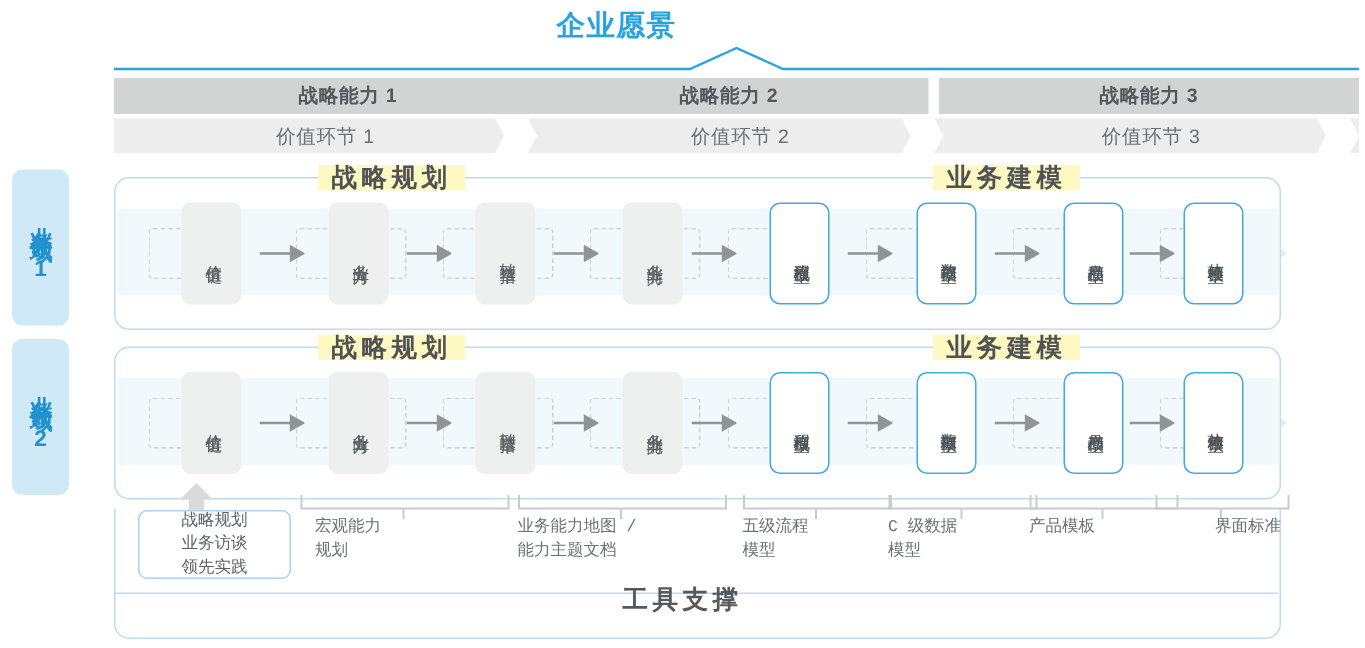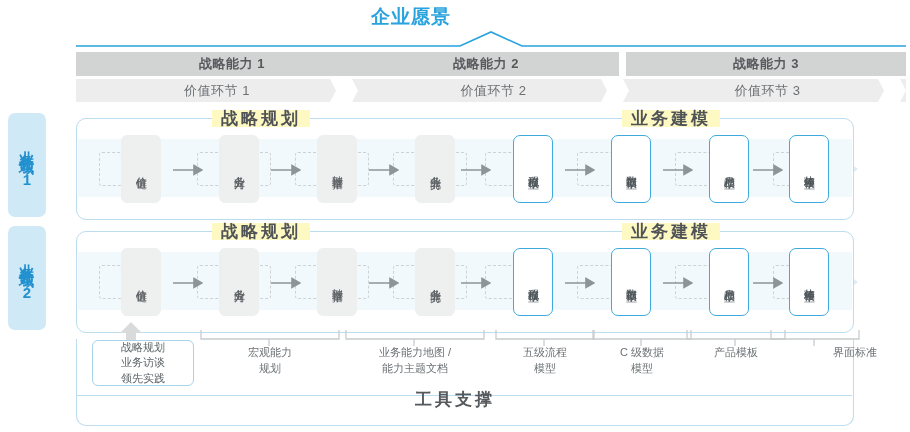--- a/index.html
+++ b/index.html
@@ -115,22 +115,22 @@
   .farrow{position:absolute;width:30px;height:12px;}
   .toolbox{
     position:absolute;left:76px;top:339px;width:776px;height:86px;
     border:1px solid #bcdcef;border-top:none;border-radius:0 0 10px 10px;
   }
   .tool-title{
     position:absolute;left:0;top:388px;width:910px;text-align:center;
     font-size:17px;font-weight:bold;color:#56595c;letter-spacing:3px;
   }
   .tool-label{
-    position:absolute;text-align:center;font-size:11px;color:#6b7174;
-    line-height:1.45;white-space:pre-line;
+    position:absolute;font-size:11px;color:#6b7174;
+    line-height:1.45;white-space:pre-line;font-family:Liberation Mono, monospace;
   }
   .tool-chip{
     position:absolute;left:92px;top:340px;width:100px;height:44px;
     border:1px solid #a8d3ea;border-radius:6px;background:#ffffff;
     display:flex;align-items:center;justify-content:center;
     font-size:11px;color:#5b6366;line-height:1.4;text-align:center;
     white-space:pre-line;
   }
   .bracket{position:absolute;}
   .upArrow{position:absolute;left:118px;top:322px;width:26px;height:20px;}

